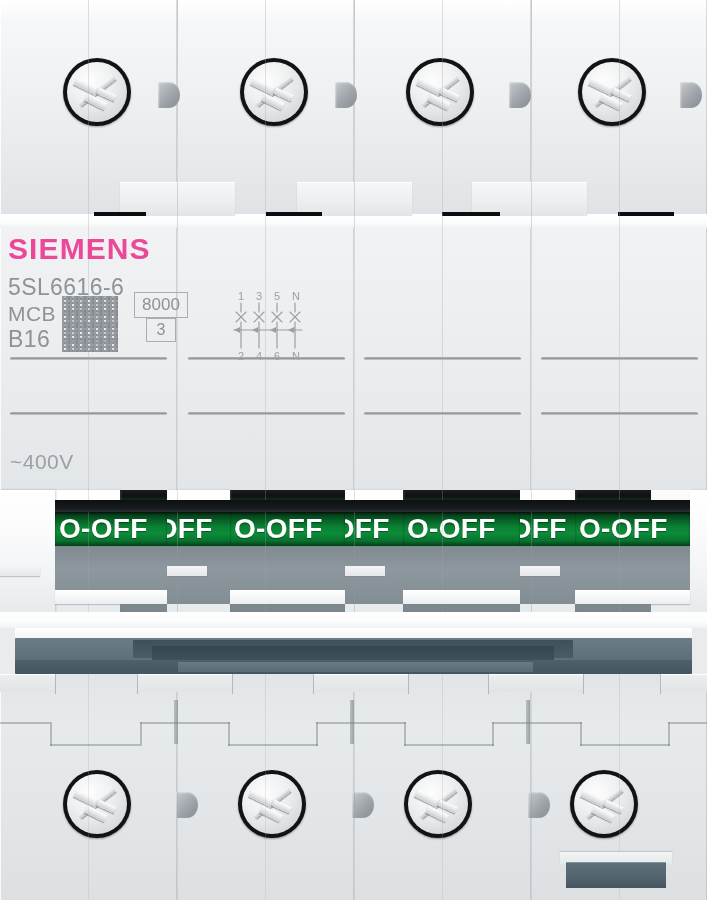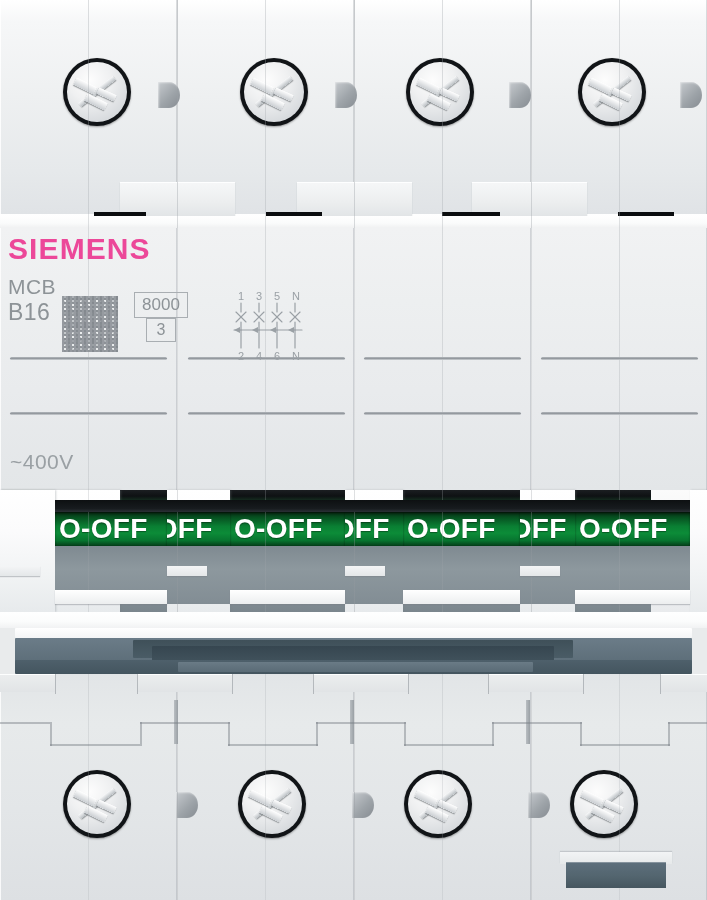--- a/index.html
+++ b/index.html
@@ -319,20 +319,21 @@
     <div class="whiteband"></div>
 
     <div class="face" style="left:0px;width:177px;"></div>
     <div class="face" style="left:177px;width:177px;"></div>
     <div class="face" style="left:354px;width:177px;"></div>
     <div class="face" style="left:531px;width:176px;"></div>
 
     <div class="brand">SIEMENS</div>
 
     <div class="id-block">
+      <div class="id-line big">5SL6616-6</div>
       <div class="id-line">MCB</div>
       <div class="id-line big">B16</div>
     </div>
 
     <div class="dmx"></div>
 
     <div class="kabox big">8000</div>
     <div class="kabox small">3</div>
 
     <div class="volt">~400V</div>

